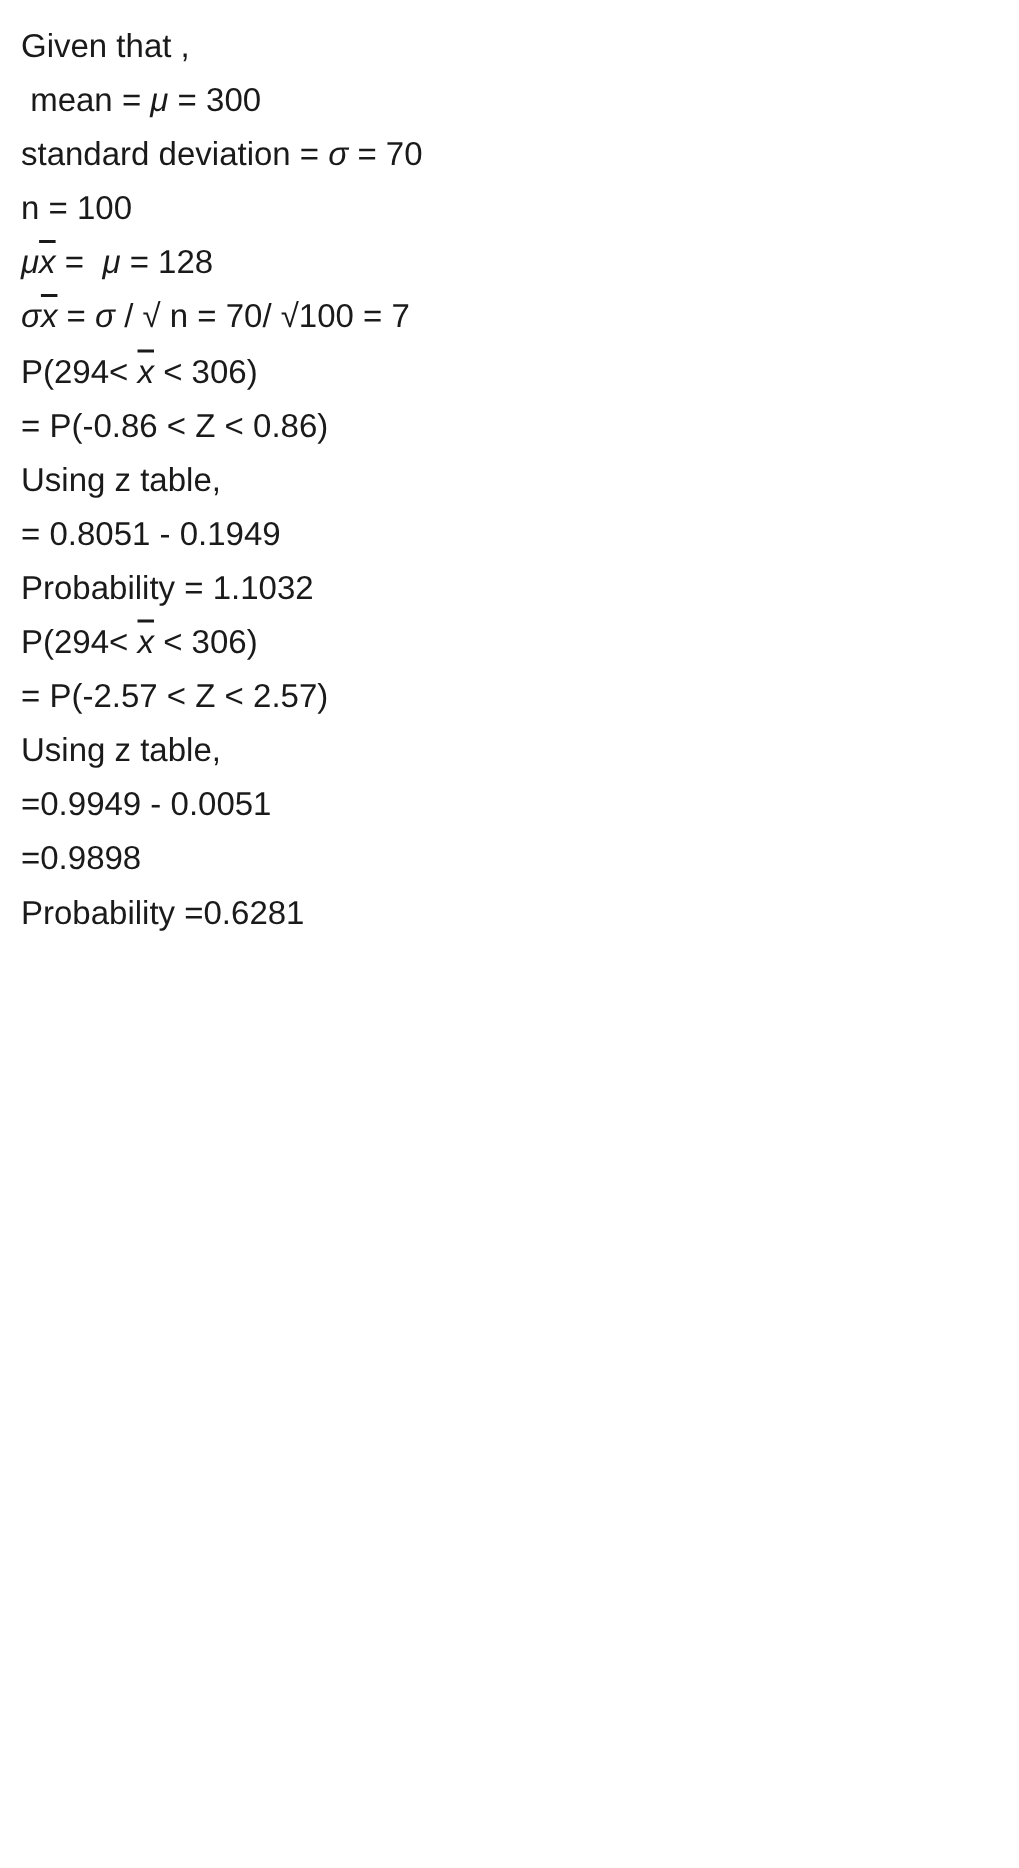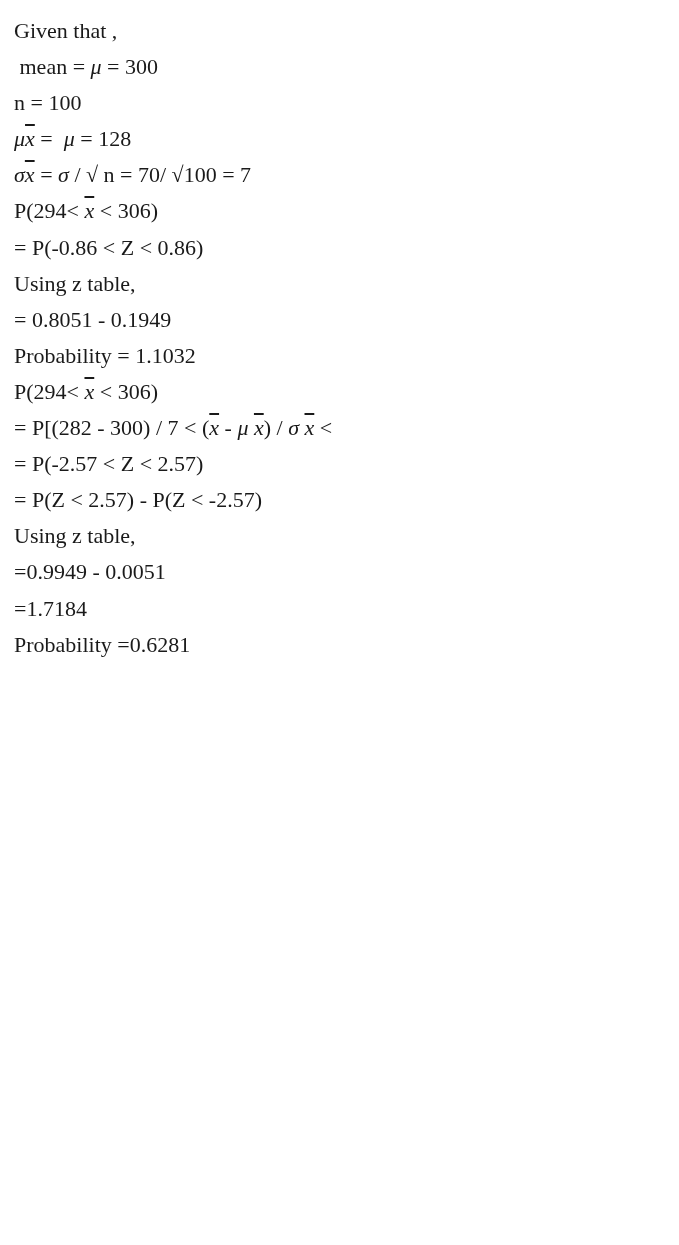--- a/index.html
+++ b/index.html
@@ -15,38 +15,36 @@
       width: 679px;
       min-height: 1245px;
       padding: 12px 14px;
       line-height: 1.55;
     }
     .math-line {
       display: block;
       margin: 2px 0;
       white-space: pre-wrap;
       word-break: break-word;
-      font-family: Liberation Serif, serif;
     }
   </style>
 </head>
 <body>
 
 <div>
   <div class="math-line">Given that ,</div>
   <div class="math-line">&nbsp;mean = <i>μ</i> = 300</div>
+  <div class="math-line">standard deviation = <i>σ</i> = 70</div>
   <div class="math-line">n = 100</div>
   <div class="math-line"><i>μ</i><span style="text-decoration:overline"><i>x</i></span> = <i>&nbsp;μ</i> = 128</div>
   <div class="math-line"><i>σ</i><span style="text-decoration:overline"><i>x</i></span> = <i>σ</i> / √ n = 70/ √100 = 7</div>
   <div class="math-line">P(294&lt; <span style="text-decoration:overline"><i>x</i></span> &lt; 306)</div>
   <div class="math-line">= P(-0.86 &lt; Z &lt; 0.86)</div>
   <div class="math-line">Using z table,</div>
   <div class="math-line">= 0.8051 - 0.1949</div>
   <div class="math-line">Probability = 1.1032</div>
   <div class="math-line">P(294&lt; <span style="text-decoration:overline"><i>x</i></span> &lt; 306)</div>
-  <div class="math-line">= P[(282 - 300) / 7 &lt; (<span style="text-decoration:overline"><i>x</i></span> - <i>μ</i>&nbsp;<span style="text-decoration:overline"><i>x</i></span>) / <i>σ</i>&nbsp;<span style="text-decoration:overline"><i>x</i></span> &lt;</div>
   <div class="math-line">= P(-2.57 &lt; Z &lt; 2.57)</div>
-  <div class="math-line">= P(Z &lt; 2.57) - P(Z &lt; -2.57)</div>
   <div class="math-line">Using z table,</div>
   <div class="math-line">=0.9949 - 0.0051</div>
-  <div class="math-line">=1.7184</div>
+  <div class="math-line">=0.9898</div>
   <div class="math-line">Probability =0.6281</div>
 </div>
 
 </body></html>

